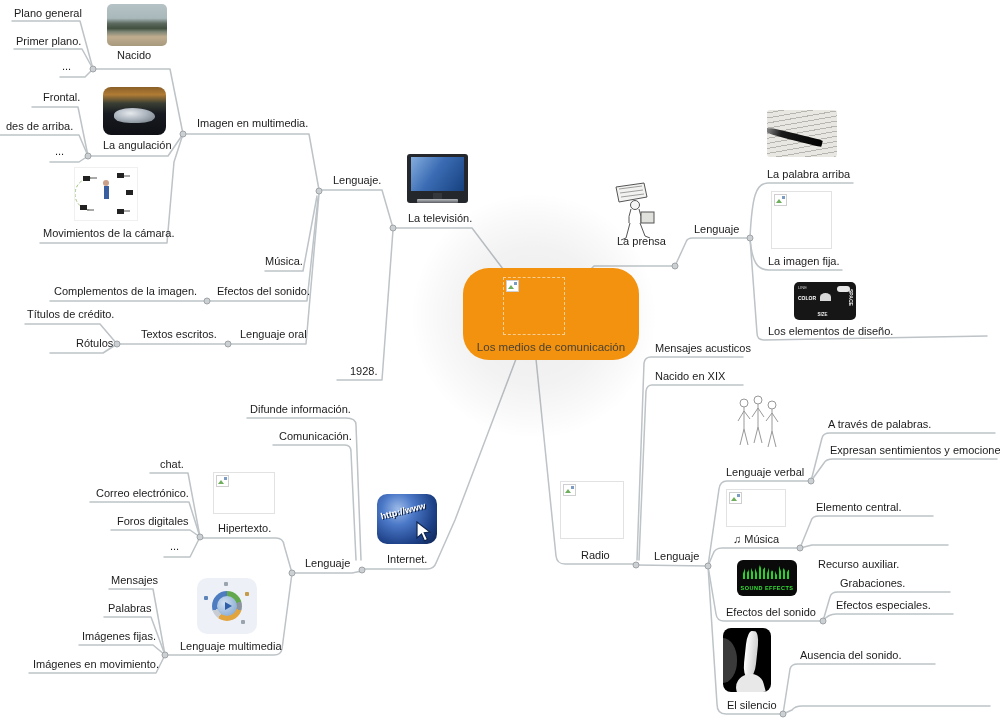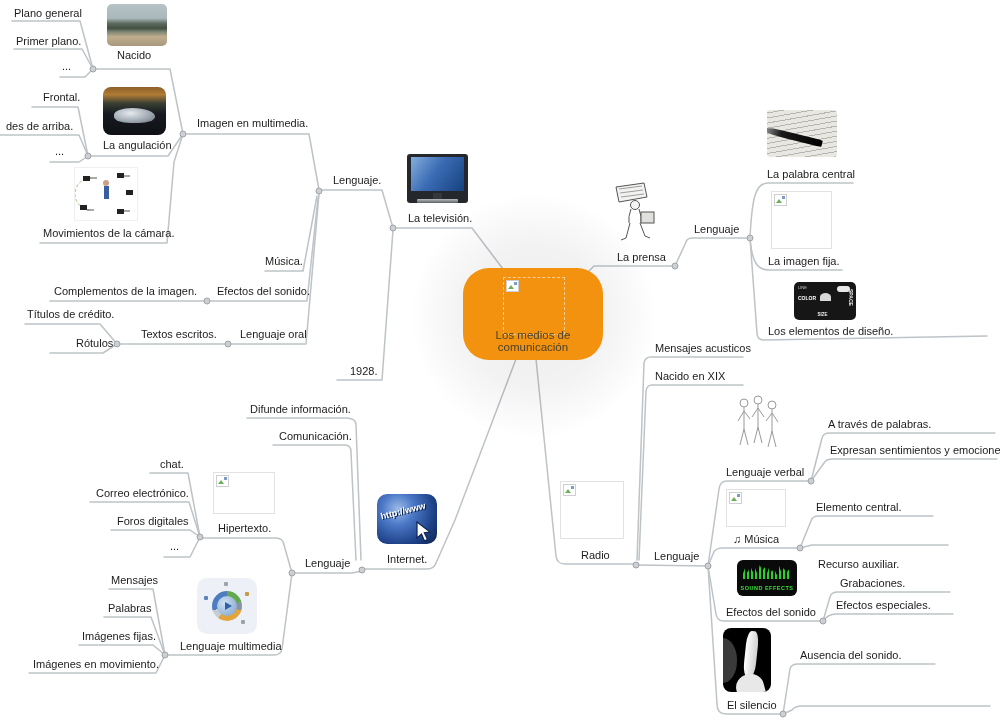--- a/index.html
+++ b/index.html
@@ -9,21 +9,21 @@
   .lbl{position:absolute;font-size:11px;line-height:13px;color:#1c1c1c;white-space:nowrap;}
   .img{position:absolute;}
   .ph{background:#fff;border:1px solid #e2e2e2;}
   .broken{position:absolute;top:2px;left:2px;width:11px;height:10px;border:1px solid #cfcfcf;background:#fff;}
   .broken::before{content:"";position:absolute;left:1px;top:4px;border-left:3px solid transparent;
     border-right:3px solid transparent;border-bottom:4px solid #6fae5d;}
   .broken::after{content:"";position:absolute;right:1px;top:1px;width:3px;height:3px;background:#7d9cc4;}
 
   .glow{position:absolute;left:406px;top:188px;width:256px;height:256px;border-radius:50%;
     background:radial-gradient(circle,rgba(0,0,0,0.07) 0%,rgba(0,0,0,0.05) 38%,rgba(0,0,0,0.025) 55%,rgba(0,0,0,0) 68%);}
-  .central{position:absolute;left:463px;top:268px;width:140px;height:92px;background:#f2920e;border-radius:26px;}
+  .central{position:absolute;left:463px;top:268px;width:140px;height:92px;background:#f2920e;border-radius:26px;padding-left:36px;}
   .central .lbl-c{position:absolute;left:0;right:0;bottom:7px;text-align:center;font-size:11.5px;color:#4a4232;}
   .central .ph-c{position:absolute;left:40px;top:9px;width:60px;height:56px;border:1px dashed rgba(255,255,255,0.55);}
 
   .planos-pic{border-radius:5px;background:linear-gradient(180deg,#b6c3c6 0%,#a9b8ba 34%,#5d6b60 46%,#41503f 58%,#7d8574 66%,#c0ad8e 78%,#a7997e 100%);}
   .angu-pic{border-radius:8px;background:linear-gradient(180deg,#8a5f28 0%,#b07c35 16%,#3a3f34 34%,#171a20 55%,#0e1015 100%);overflow:hidden;}
   .angu-car{position:absolute;left:18%;top:44%;width:64%;height:32%;border-radius:45% 55% 40% 40%;
     background:radial-gradient(ellipse at 40% 35%,#e6eaee 0%,#aeb6bf 45%,#6a727c 100%);}
   .mov-pic{background:#fff;border:1px solid #f0f0f0;}
   .tv{background:#24282c;border-radius:3px;}
   .tv-screen{position:absolute;left:4px;top:3px;right:4px;bottom:12px;
@@ -274,23 +274,23 @@
   <div class="lbl" style="left:408px;top:212px">La televisión.</div>
   <div class="lbl" style="left:265px;top:255px">Música.</div>
   <div class="lbl" style="left:54px;top:285px">Complementos de la imagen.</div>
   <div class="lbl" style="left:217px;top:285px">Efectos del sonido.</div>
   <div class="lbl" style="left:27px;top:308px">Títulos de crédito.</div>
   <div class="lbl" style="left:76px;top:337px">Rótulos</div>
   <div class="lbl" style="left:141px;top:328px">Textos escritos.</div>
   <div class="lbl" style="left:240px;top:328px">Lenguaje oral</div>
   <div class="lbl" style="left:350px;top:365px">1928.</div>
 
-  <div class="lbl" style="left:617px;top:251px">La prensa</div>
+  <div class="lbl" style="left:617px;top:235px">La prensa</div>
   <div class="lbl" style="left:694px;top:223px">Lenguaje</div>
-  <div class="lbl" style="left:767px;top:168px">La palabra central</div>
+  <div class="lbl" style="left:767px;top:168px">La palabra arriba</div>
   <div class="lbl" style="left:768px;top:255px">La imagen fija.</div>
   <div class="lbl" style="left:768px;top:325px">Los elementos de diseño.</div>
 
   <div class="lbl" style="left:655px;top:342px">Mensajes acusticos</div>
   <div class="lbl" style="left:655px;top:370px">Nacido en XIX</div>
   <div class="lbl" style="left:726px;top:466px">Lenguaje verbal</div>
   <div class="lbl" style="left:828px;top:418px">A través de palabras.</div>
   <div class="lbl" style="left:830px;top:444px">Expresan sentimientos y emociones.</div>
   <div class="lbl" style="left:581px;top:549px">Radio</div>
   <div class="lbl" style="left:654px;top:550px">Lenguaje</div>

